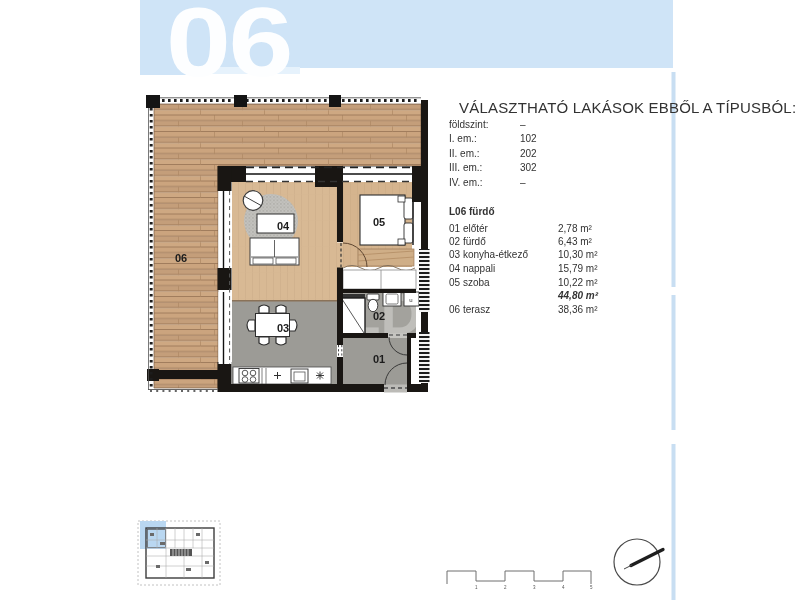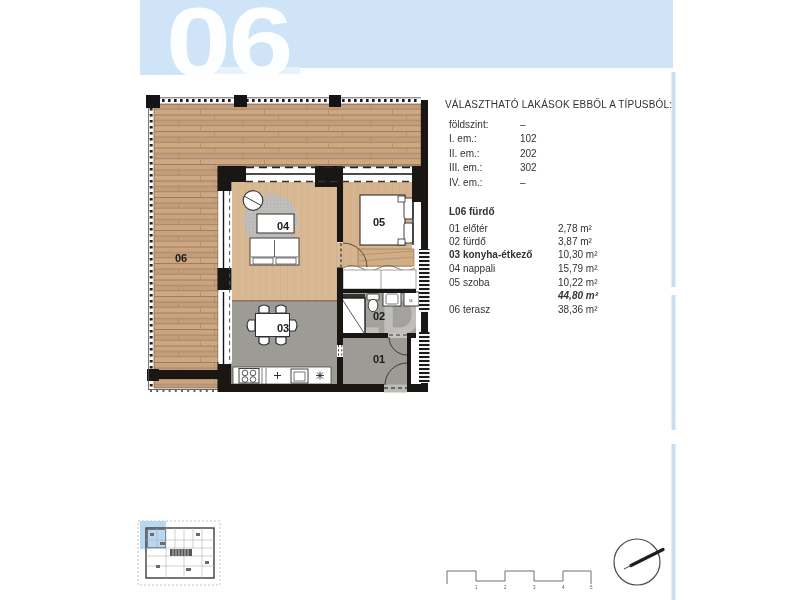--- a/index.html
+++ b/index.html
@@ -296,40 +296,40 @@
   <text x="590" y="589">5</text>
 </g>
 
 <circle cx="637" cy="562" r="23" fill="none" stroke="#4a4a4a" stroke-width="1.2"></circle>
 
 <line x1="631" y1="565.5" x2="663" y2="549.5" stroke="#1e1e1e" stroke-width="3.3" stroke-linecap="round"></line>
 <line x1="624" y1="569" x2="632" y2="565" stroke="#444" stroke-width="1"></line>
 </svg>
 </div>
 
-<div class="t" style="left:445px;top:99px;font-size:10px;letter-spacing:0.2px;">VÁLASZTHATÓ LAKÁSOK EBBŐL A TÍPUSBÓL:</div>
+<div class="t" style="left:459px;top:99px;font-size:15px;letter-spacing:0.2px;">VÁLASZTHATÓ LAKÁSOK EBBŐL A TÍPUSBÓL:</div>
 
 <div class="t" style="left:449px;top:119px;">földszint:</div>
 <div class="t" style="left:520px;top:119px;">–</div>
 <div class="t" style="left:449px;top:133px;">I. em.:</div>
 <div class="t" style="left:520px;top:133px;">102</div>
 <div class="t" style="left:449px;top:147.5px;">II. em.:</div>
 <div class="t" style="left:520px;top:147.5px;">202</div>
 <div class="t" style="left:449px;top:162px;">III. em.:</div>
 <div class="t" style="left:520px;top:162px;">302</div>
 <div class="t" style="left:449px;top:177px;">IV. em.:</div>
 <div class="t" style="left:520px;top:177px;">–</div>
 
 <div class="t" style="left:449px;top:206px;font-weight:bold;">L06 fürdő</div>
 
 <div class="t" style="left:449px;top:223px;">01 előtér</div>
 <div class="t" style="left:558px;top:223px;">2,78 m²</div>
 <div class="t" style="left:449px;top:235.5px;">02 fürdő</div>
-<div class="t" style="left:558px;top:235.5px;">3,87 m²</div>
-<div class="t" style="left:449px;top:249px;font-weight:bold;">03 konyha-étkező</div>
+<div class="t" style="left:558px;top:235.5px;">6,43 m²</div>
+<div class="t" style="left:449px;top:249px;">03 konyha-étkező</div>
 <div class="t" style="left:558px;top:249px;">10,30 m²</div>
 <div class="t" style="left:449px;top:263px;">04 nappali</div>
 <div class="t" style="left:558px;top:263px;">15,79 m²</div>
 <div class="t" style="left:449px;top:276.5px;">05 szoba</div>
 <div class="t" style="left:558px;top:276.5px;">10,22 m²</div>
 <div class="t" style="left:558px;top:290px;font-weight:bold;font-style:italic;">44,80 m²</div>
 <div class="t" style="left:449px;top:304px;">06 terasz</div>
 <div class="t" style="left:558px;top:304px;">38,36 m²</div>
 
 </body></html>

